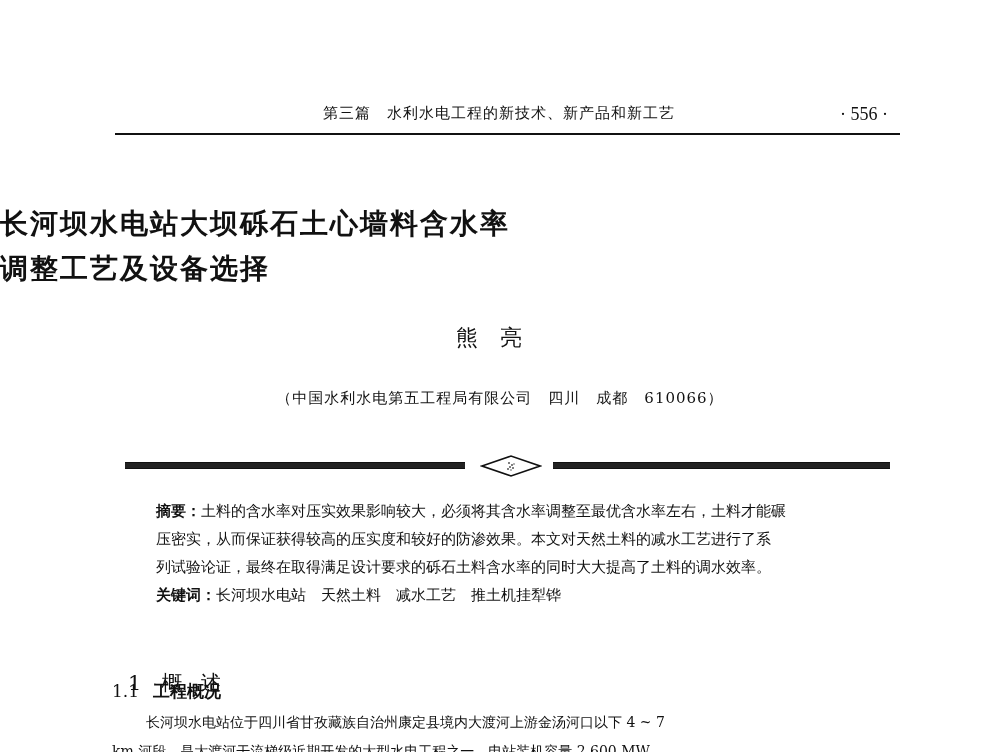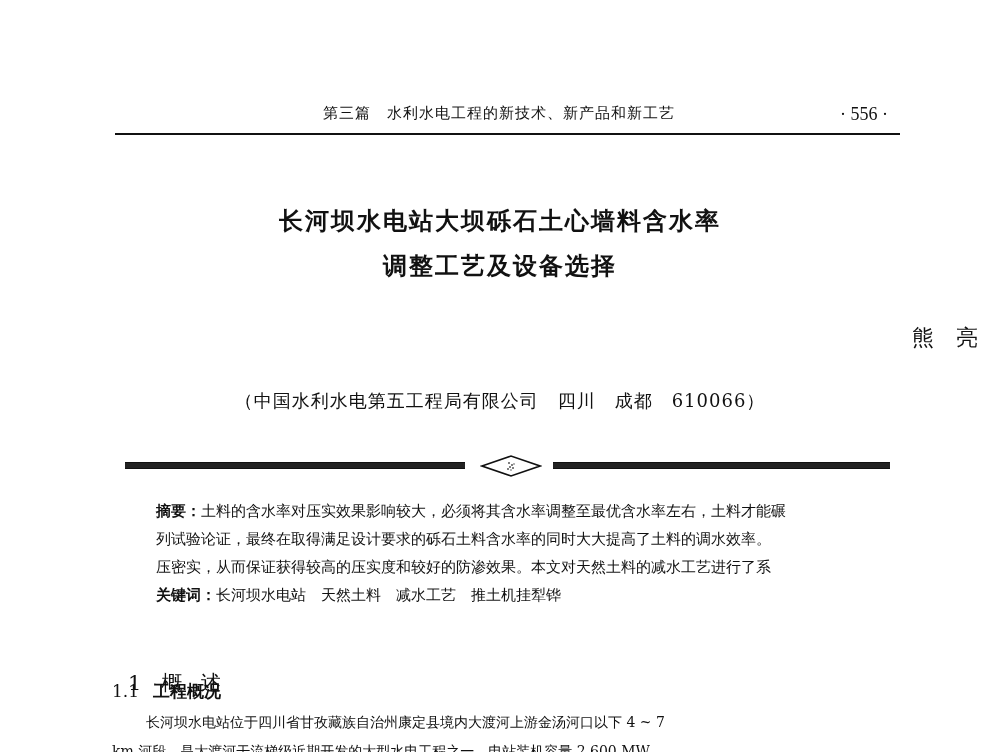--- a/index.html
+++ b/index.html
@@ -18,34 +18,34 @@
     }
     .running-head .pageno {
       position: absolute; right: 12px; top: 0px; font-size: 18px;
       font-family: "Liberation Serif", serif;
     }
     .head-rule {
       position: absolute; left: 115px; top: 133px; width: 785px; height: 2px; background: #111;
     }
 
     .title {
-      position: absolute; left: 0; width: 1000px; text-align: center;
-      font-family: "DejaVu Sans", sans-serif; font-weight: bold; font-size: 24px;
+      position: absolute; left: 0; width: 1000px; text-align: left;
+      font-family: "DejaVu Sans", sans-serif; font-weight: bold; font-size: 28px;
       letter-spacing: 2px;
     }
     .title.l1 { top: 205px; }
     .title.l2 { top: 250px; }
 
     .author {
-      position: absolute; left: 0; width: 1000px; top: 323px; text-align: right;
+      position: absolute; left: 0; width: 1000px; top: 323px; text-align: center;
       font-size: 22px; letter-spacing: 22px;
     }
     .affiliation {
       position: absolute; left: 0; width: 1000px; top: 389px; text-align: center;
-      font-size: 18px; letter-spacing: 1px;
+      font-size: 15px; letter-spacing: 1px;
     }
 
     .divider { position: absolute; top: 456px; height: 20px; left: 125px; width: 765px; }
     .divider .bar {
       position: absolute; top: 6px; height: 5px; background: #222;
       border-top: 1px solid #111; border-bottom: 1px solid #111;
     }
     .divider .bar.left { left: 0; width: 340px; }
     .divider .bar.right { left: 428px; width: 337px; }
     .divider .diamond { position: absolute; left: 355px; top: -2px; width: 62px; height: 24px; }
@@ -102,22 +102,22 @@
         <circle cx="34" cy="10" r="0.8"></circle>
       </g>
     </svg>
     <div class="bar right"></div>
   </div>
 
   <div class="abstract" style="top:497px;">
     <div class="line">
       <span class="label">摘要：</span><span>土料的含水率对压实效果影响较大，必须将其含水率调整至最优含水率左右，土料才能碾</span>
     </div>
+    <div class="line">压密实，从而保证获得较高的压实度和较好的防渗效果。本文对天然土料的减水工艺进行了系</div>
     <div class="line">列试验论证，最终在取得满足设计要求的砾石土料含水率的同时大大提高了土料的调水效率。</div>
-    <div class="line">压密实，从而保证获得较高的压实度和较好的防渗效果。本文对天然土料的减水工艺进行了系</div>
     <div class="line">
       <span class="label">关键词：</span><span>长河坝水电站　天然土料　减水工艺　推土机挂犁铧</span>
     </div>
   </div>
 
   <div class="h1">
     <span class="num">1</span><span class="t">概述</span>
   </div>
 
   <div class="h2">

